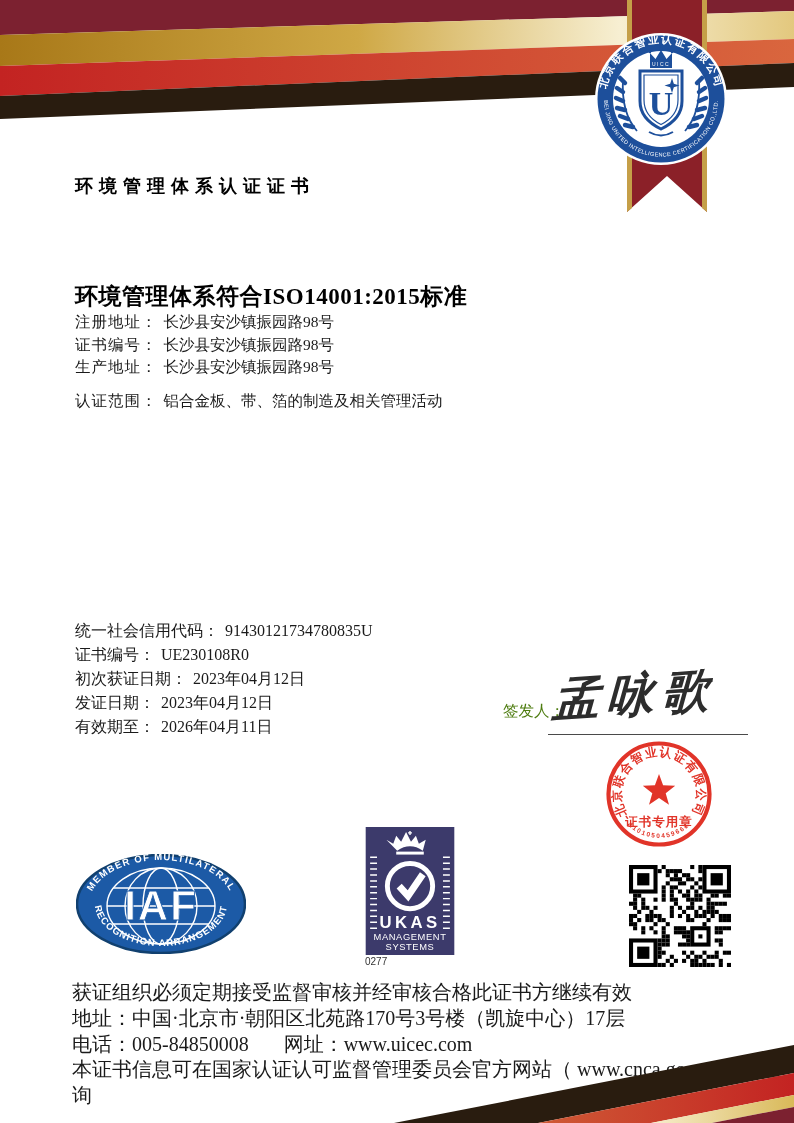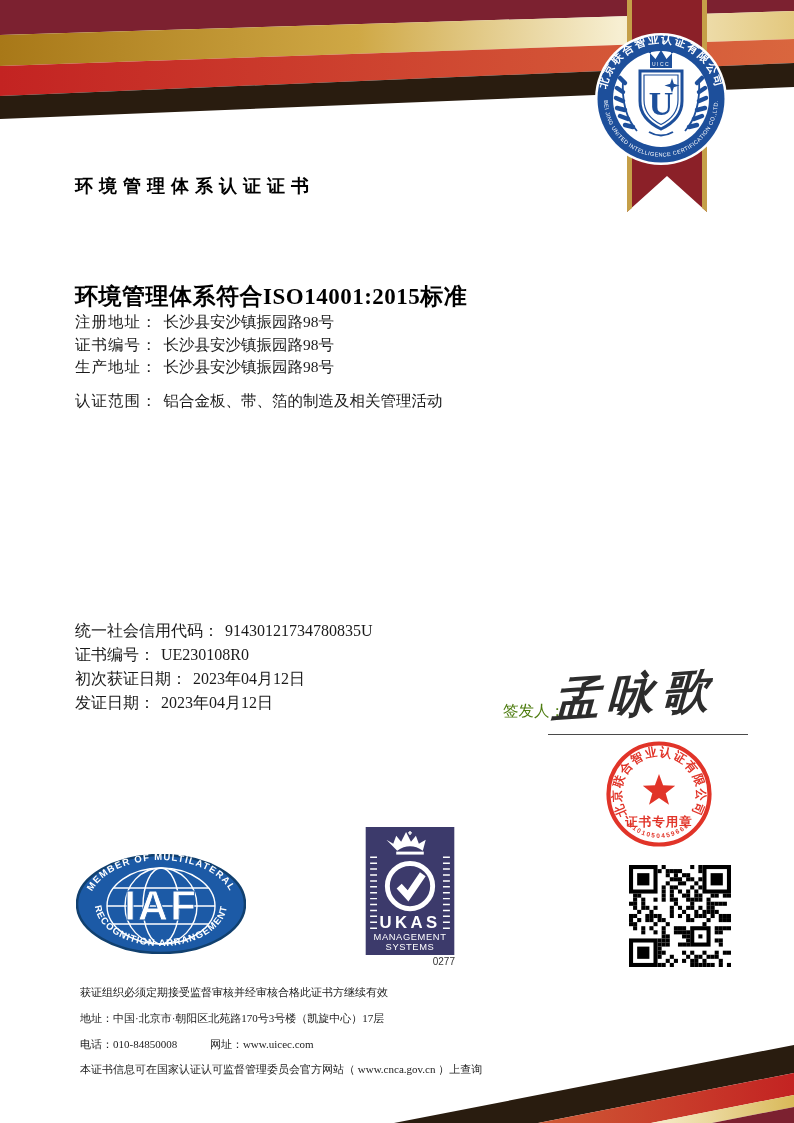--- a/index.html
+++ b/index.html
@@ -15,24 +15,24 @@
   .scope-line { left:75px; top:391px; font-size:15.5px; color:#1a1a1a; }
   .detail-block { left:75px; top:611px; font-size:16px; line-height:24px; color:#1a1a1a;margin-top:8px; }
   .label { letter-spacing:1px; }
   .value { margin-left:6px; }
 
   .issuer-label { left:503px; top:701px; font-size:15.5px; color:#4d7c0f; }
   .signature { left:552px; top:664px; font-size:47px; font-weight:bold; color:#2d2d2d;
                letter-spacing:8px; transform:rotate(-4deg) skewX(-6deg); font-style:italic; }
   .sig-line { left:548px; top:734px; width:200px; border-top:1.6px solid #4a4a4a; height:0; }
 
-  .ukas-num { left:365px; top:956px; width:90px; text-align:right; font-size:10px; color:#333;
+  .ukas-num { left:365px; top:956px; width:90px; text-align:left; font-size:10px; color:#333;
               font-family:"Liberation Sans","DejaVu Sans",sans-serif; }
 
-  .footer { left:80px; top:980px; font-size:11px; line-height:25.8px; color:#1a1a1a; }
+  .footer { left:72px; top:980px; font-size:20px; line-height:25.8px; color:#1a1a1a; }
   .footer .web { margin-left:30px; }
 
   svg text { font-family:"Liberation Serif","DejaVu Serif",serif; }
   svg .sans { font-family:"Liberation Sans","DejaVu Sans",sans-serif; }
 </style>
 </head>
 <body>
 
 <div class="page">
 
@@ -127,20 +127,23 @@
       <span>统一社会信用代码：</span><span class="value">91430121734780835U</span>
     </div>
     <div>
       <span>证书编号：</span><span class="value">UE230108R0</span>
     </div>
     <div>
       <span>初次获证日期：</span><span class="value">2023年04月12日</span>
     </div>
     <div>
       <span>发证日期：</span><span class="value">2023年04月12日</span>
+    </div>
+    <div>
+      <span>有效期至：</span><span class="value">2026年04月11日</span>
     </div>
   </div>
 
   <div class="abs issuer-label">签发人：</div>
   <div class="abs signature">孟咏歌</div>
   <div class="abs sig-line"></div>
 
   <svg class="abs" style="left:603px;top:738px;opacity:0.95;" width="112" height="112" viewBox="-56 -56 112 112">
     <defs>
       <path id="st-top" d="M -31.1,21.8 A 38 38 0 1 1 31.1,21.8" fill="none"></path>
@@ -412,21 +415,21 @@
       <rect x="76" y="96" width="4" height="4" fill="#000"></rect>
       <rect x="80" y="96" width="4" height="4" fill="#000"></rect>
       <rect x="88" y="96" width="4" height="4" fill="#000"></rect>
       <rect x="96" y="96" width="4" height="4" fill="#000"></rect>
     </svg>
 
   <div class="abs footer">
     <div>获证组织必须定期接受监督审核并经审核合格此证书方继续有效</div>
     <div>地址：中国·北京市·朝阳区北苑路170号3号楼（凯旋中心）17层</div>
     <div>
-      <span>电话：010-84850008</span>
+      <span>电话：005-84850008</span>
       <span class="web">网址：www.uicec.com</span>
     </div>
     <div>本证书信息可在国家认证认可监督管理委员会官方网站（ www.cnca.gov.cn ）上查询</div>
   </div>
 
   <svg class="abs" style="left:0;top:1038px;" width="794" height="85" viewBox="0 0 794 85">
     <defs>
       <linearGradient id="gld2" x1="0" y1="0" x2="1" y2="0">
         <stop offset="0" stop-color="#f7eecd"></stop>
           <stop offset="1" stop-color="#d9b959"></stop>

